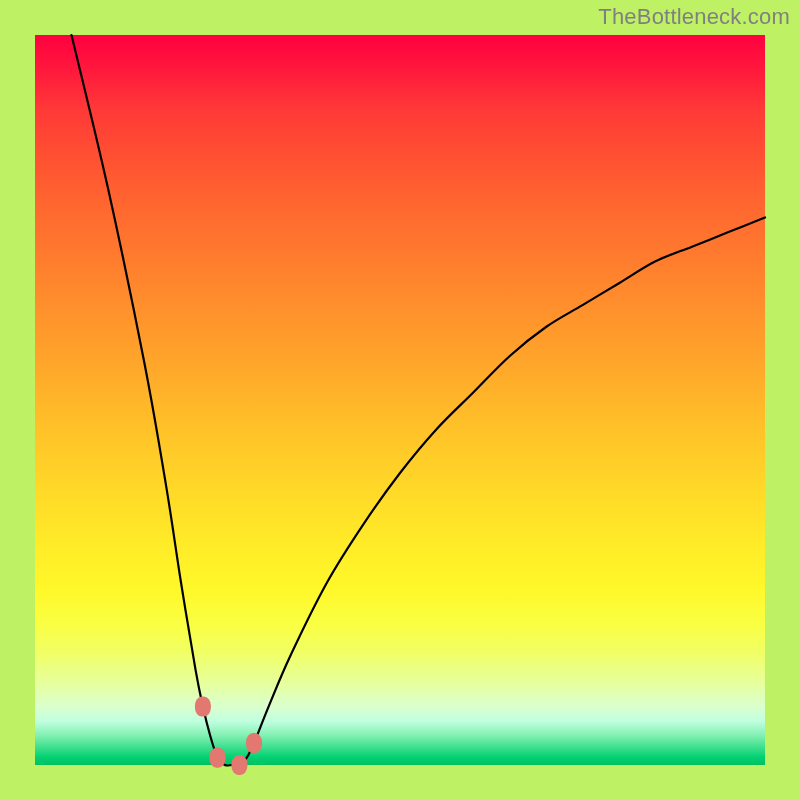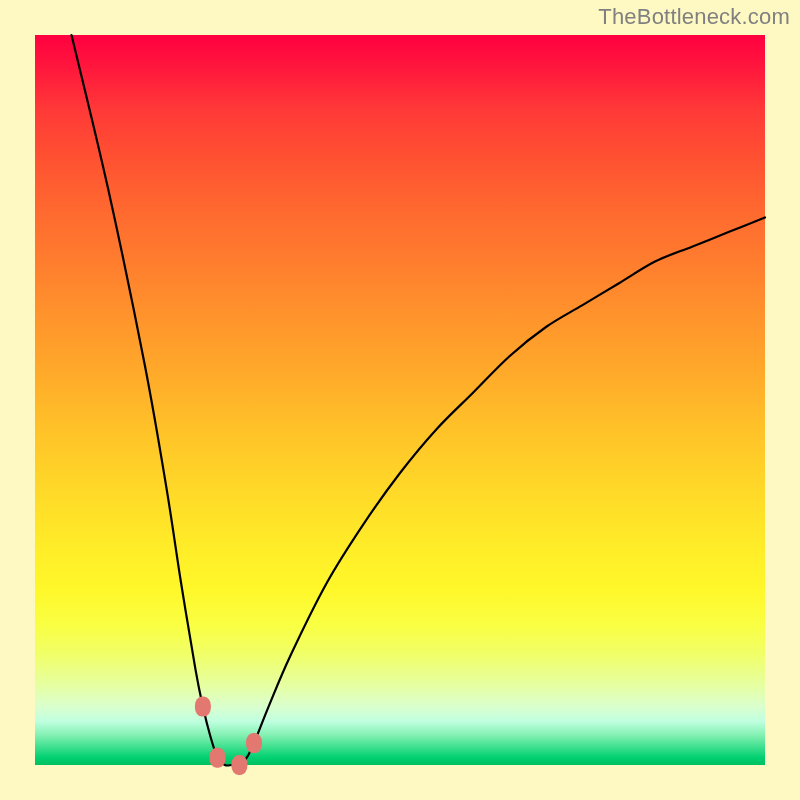--- a/index.html
+++ b/index.html
@@ -10,21 +10,21 @@
     background: #000;
     overflow: hidden;
     font-family: Arial, Helvetica, sans-serif;
   }
   .frame {
     position: absolute;
     left: 0;
     top: 0;
     width: 800px;
     height: 800px;
-    background: #fef9c3;
+    background: #bef264;
   }
   .watermark {
     position: absolute;
     top: 4px;
     right: 10px;
     color: #808080;
     font-size: 22px;
     font-weight: 400;
     letter-spacing: 0.2px;
     z-index: 10;

